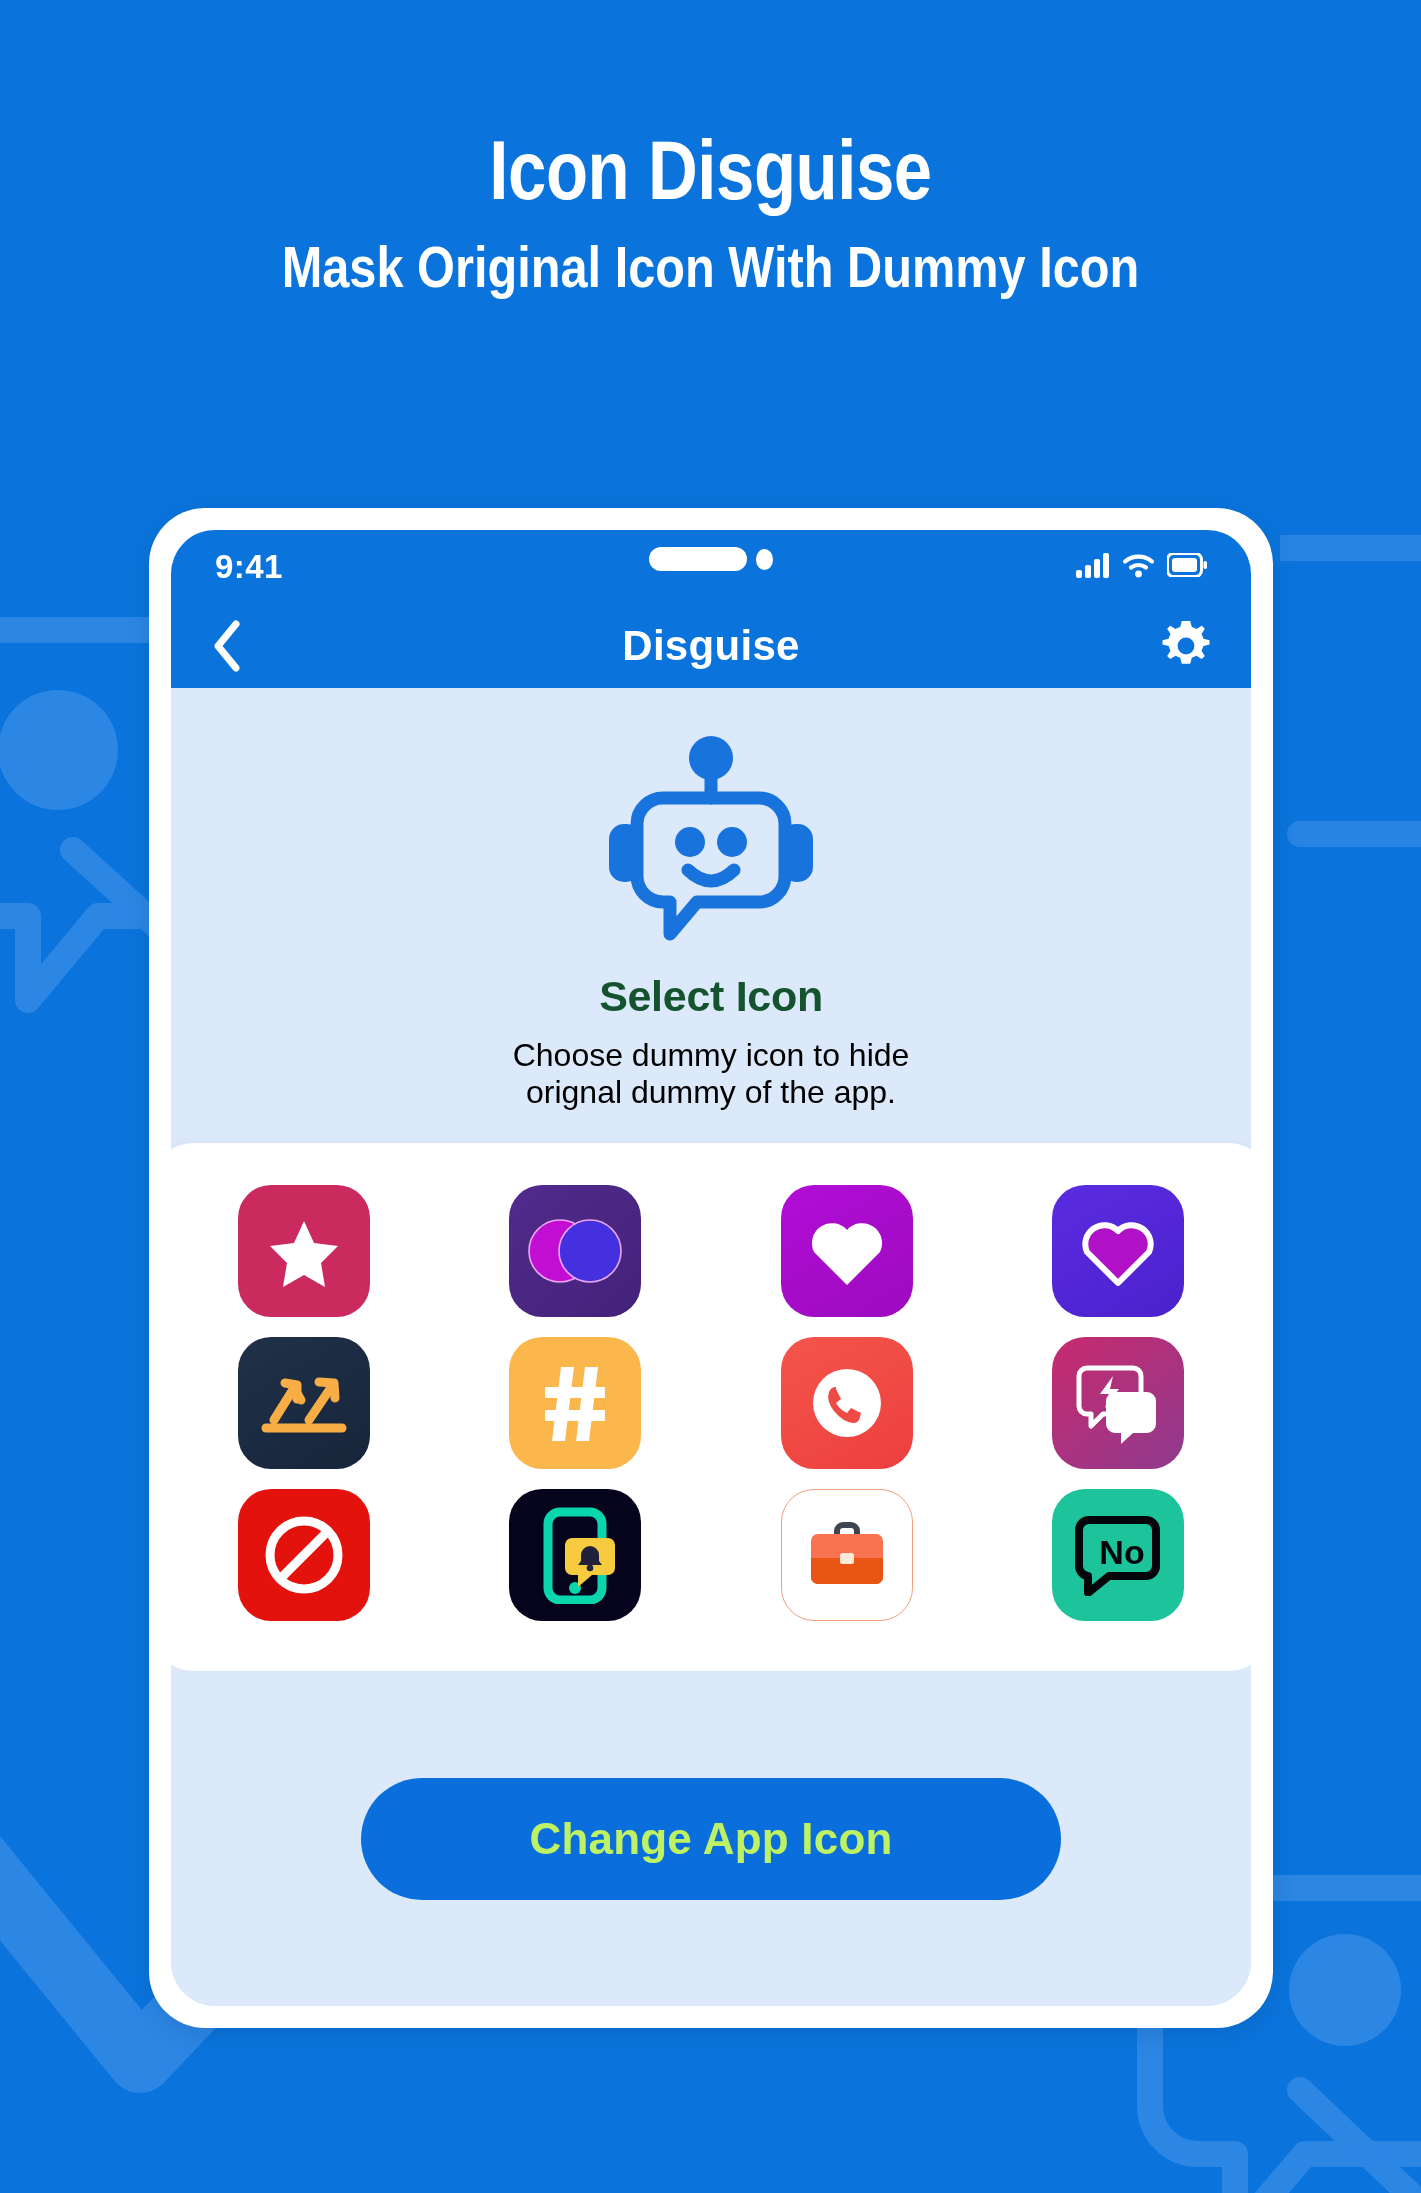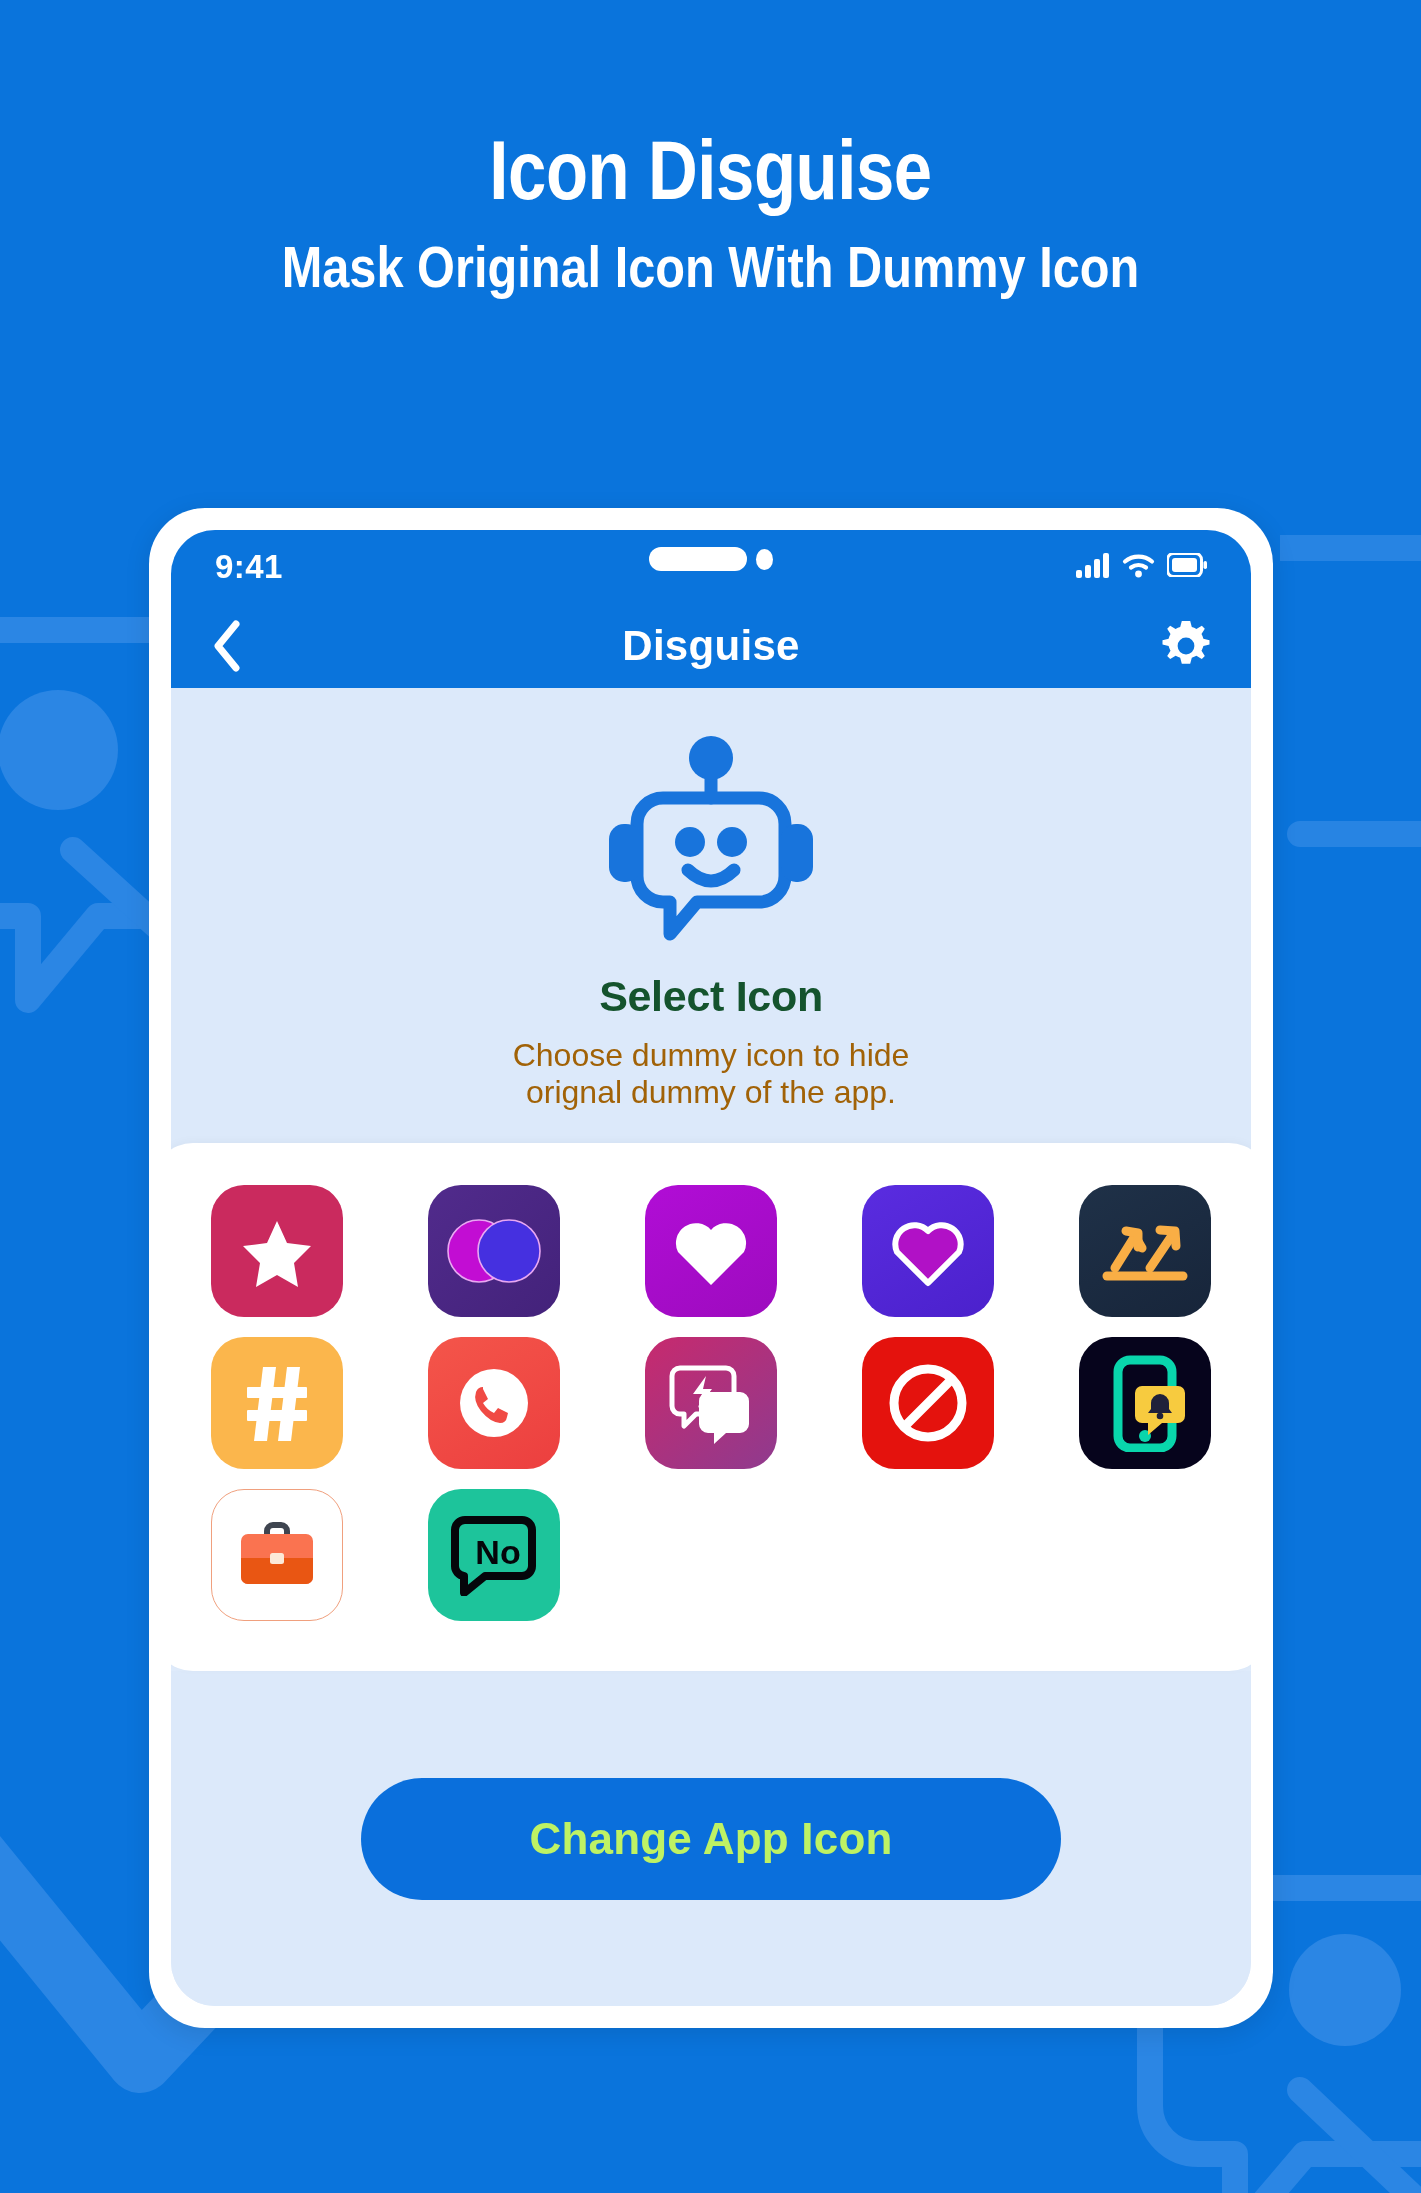--- a/index.html
+++ b/index.html
@@ -166,40 +166,40 @@
   .hero-icon { line-height: 0; margin-bottom: 22px; }
   .hero-title {
     font-size: 43px;
     font-weight: bold;
     color: #14532d;
     margin: 0 0 16px 0;
     letter-spacing: -0.3px;
   }
   .hero-sub {
     font-size: 32px;
-    color: #a16207;
+    color: #000000;
     line-height: 1.16;
     margin: 0;
     font-weight: 400;
   }
 
   
   .sheet {
     background: #ffffff;
     border-radius: 40px;
     margin: -22px -18px 0 -18px;
     padding: 42px 0 50px;
     position: relative;
     z-index: 3;
     box-shadow: 0 -2px 10px rgba(0,0,0,0.03);
     flex: 0 0 auto;
   }
   .icon-grid {
     display: grid;
-    grid-template-columns: repeat(5, 1fr);
+    grid-template-columns: repeat(4, 1fr);
     row-gap: 20px;
     column-gap: 10px;
     padding: 0 20px;
     justify-items: center;
   }
   .icon-tile {
     width: 132px;
     height: 132px;
     border-radius: 33px;
     display: flex;

